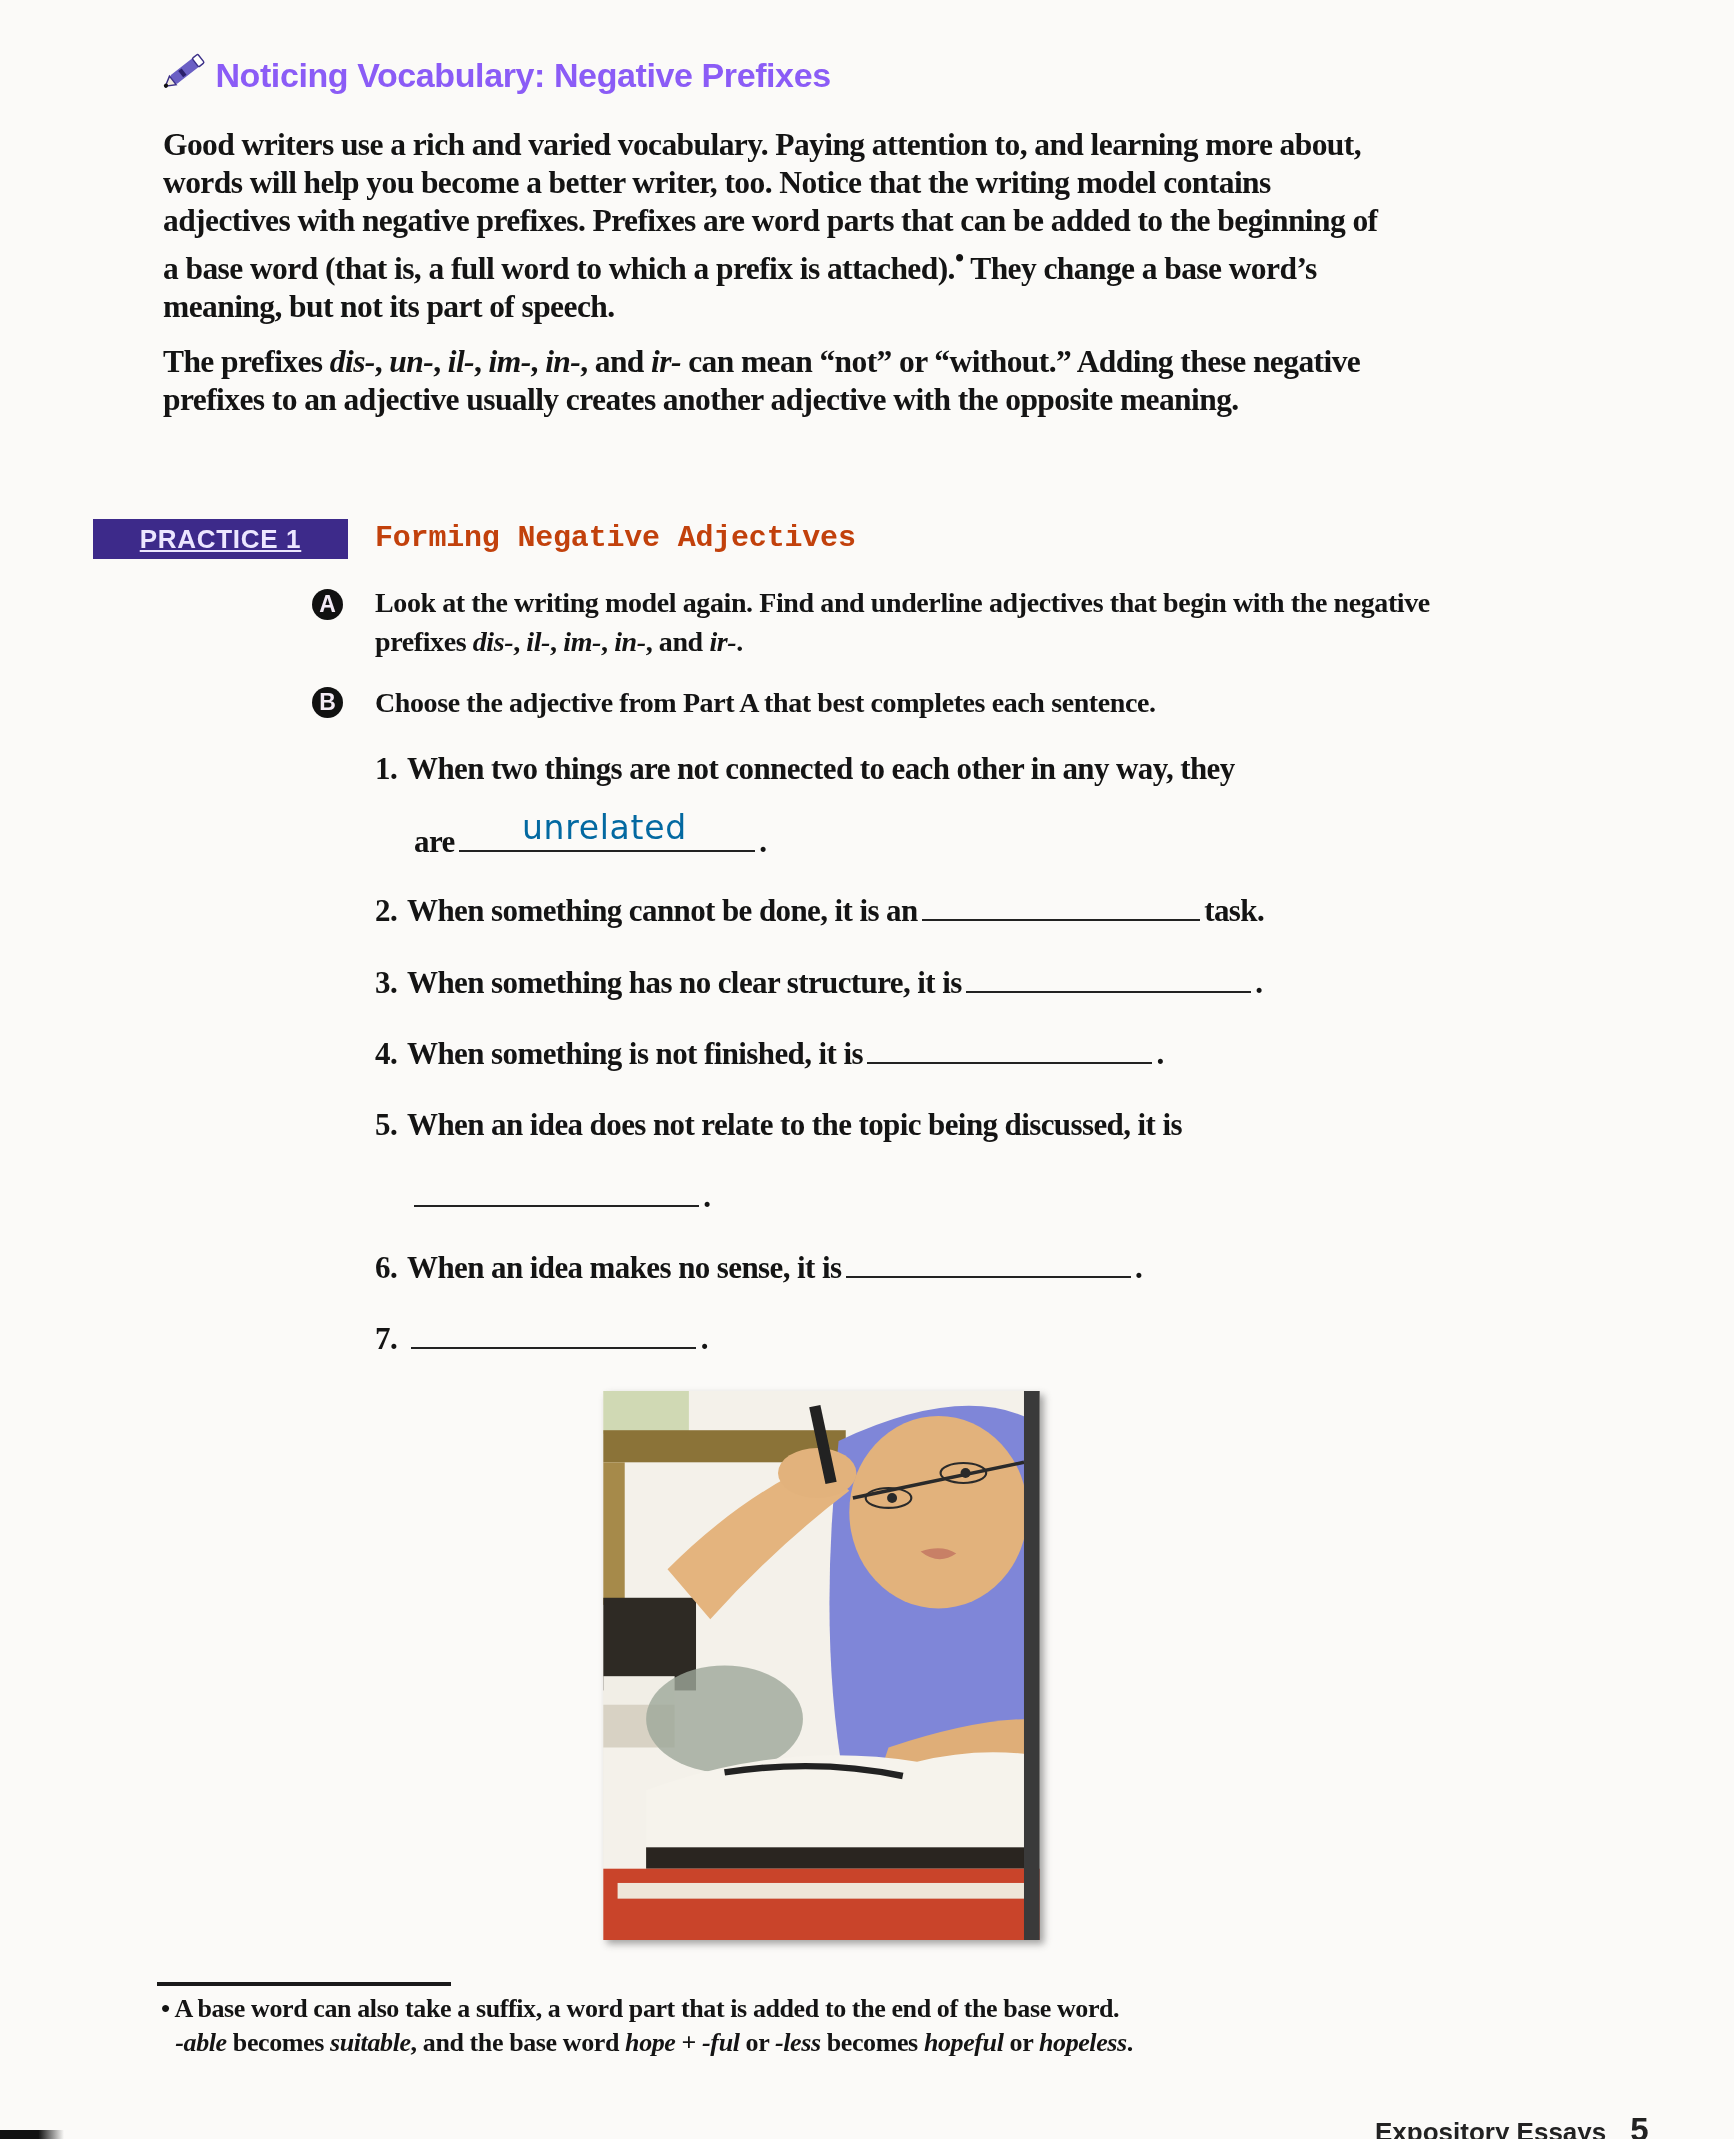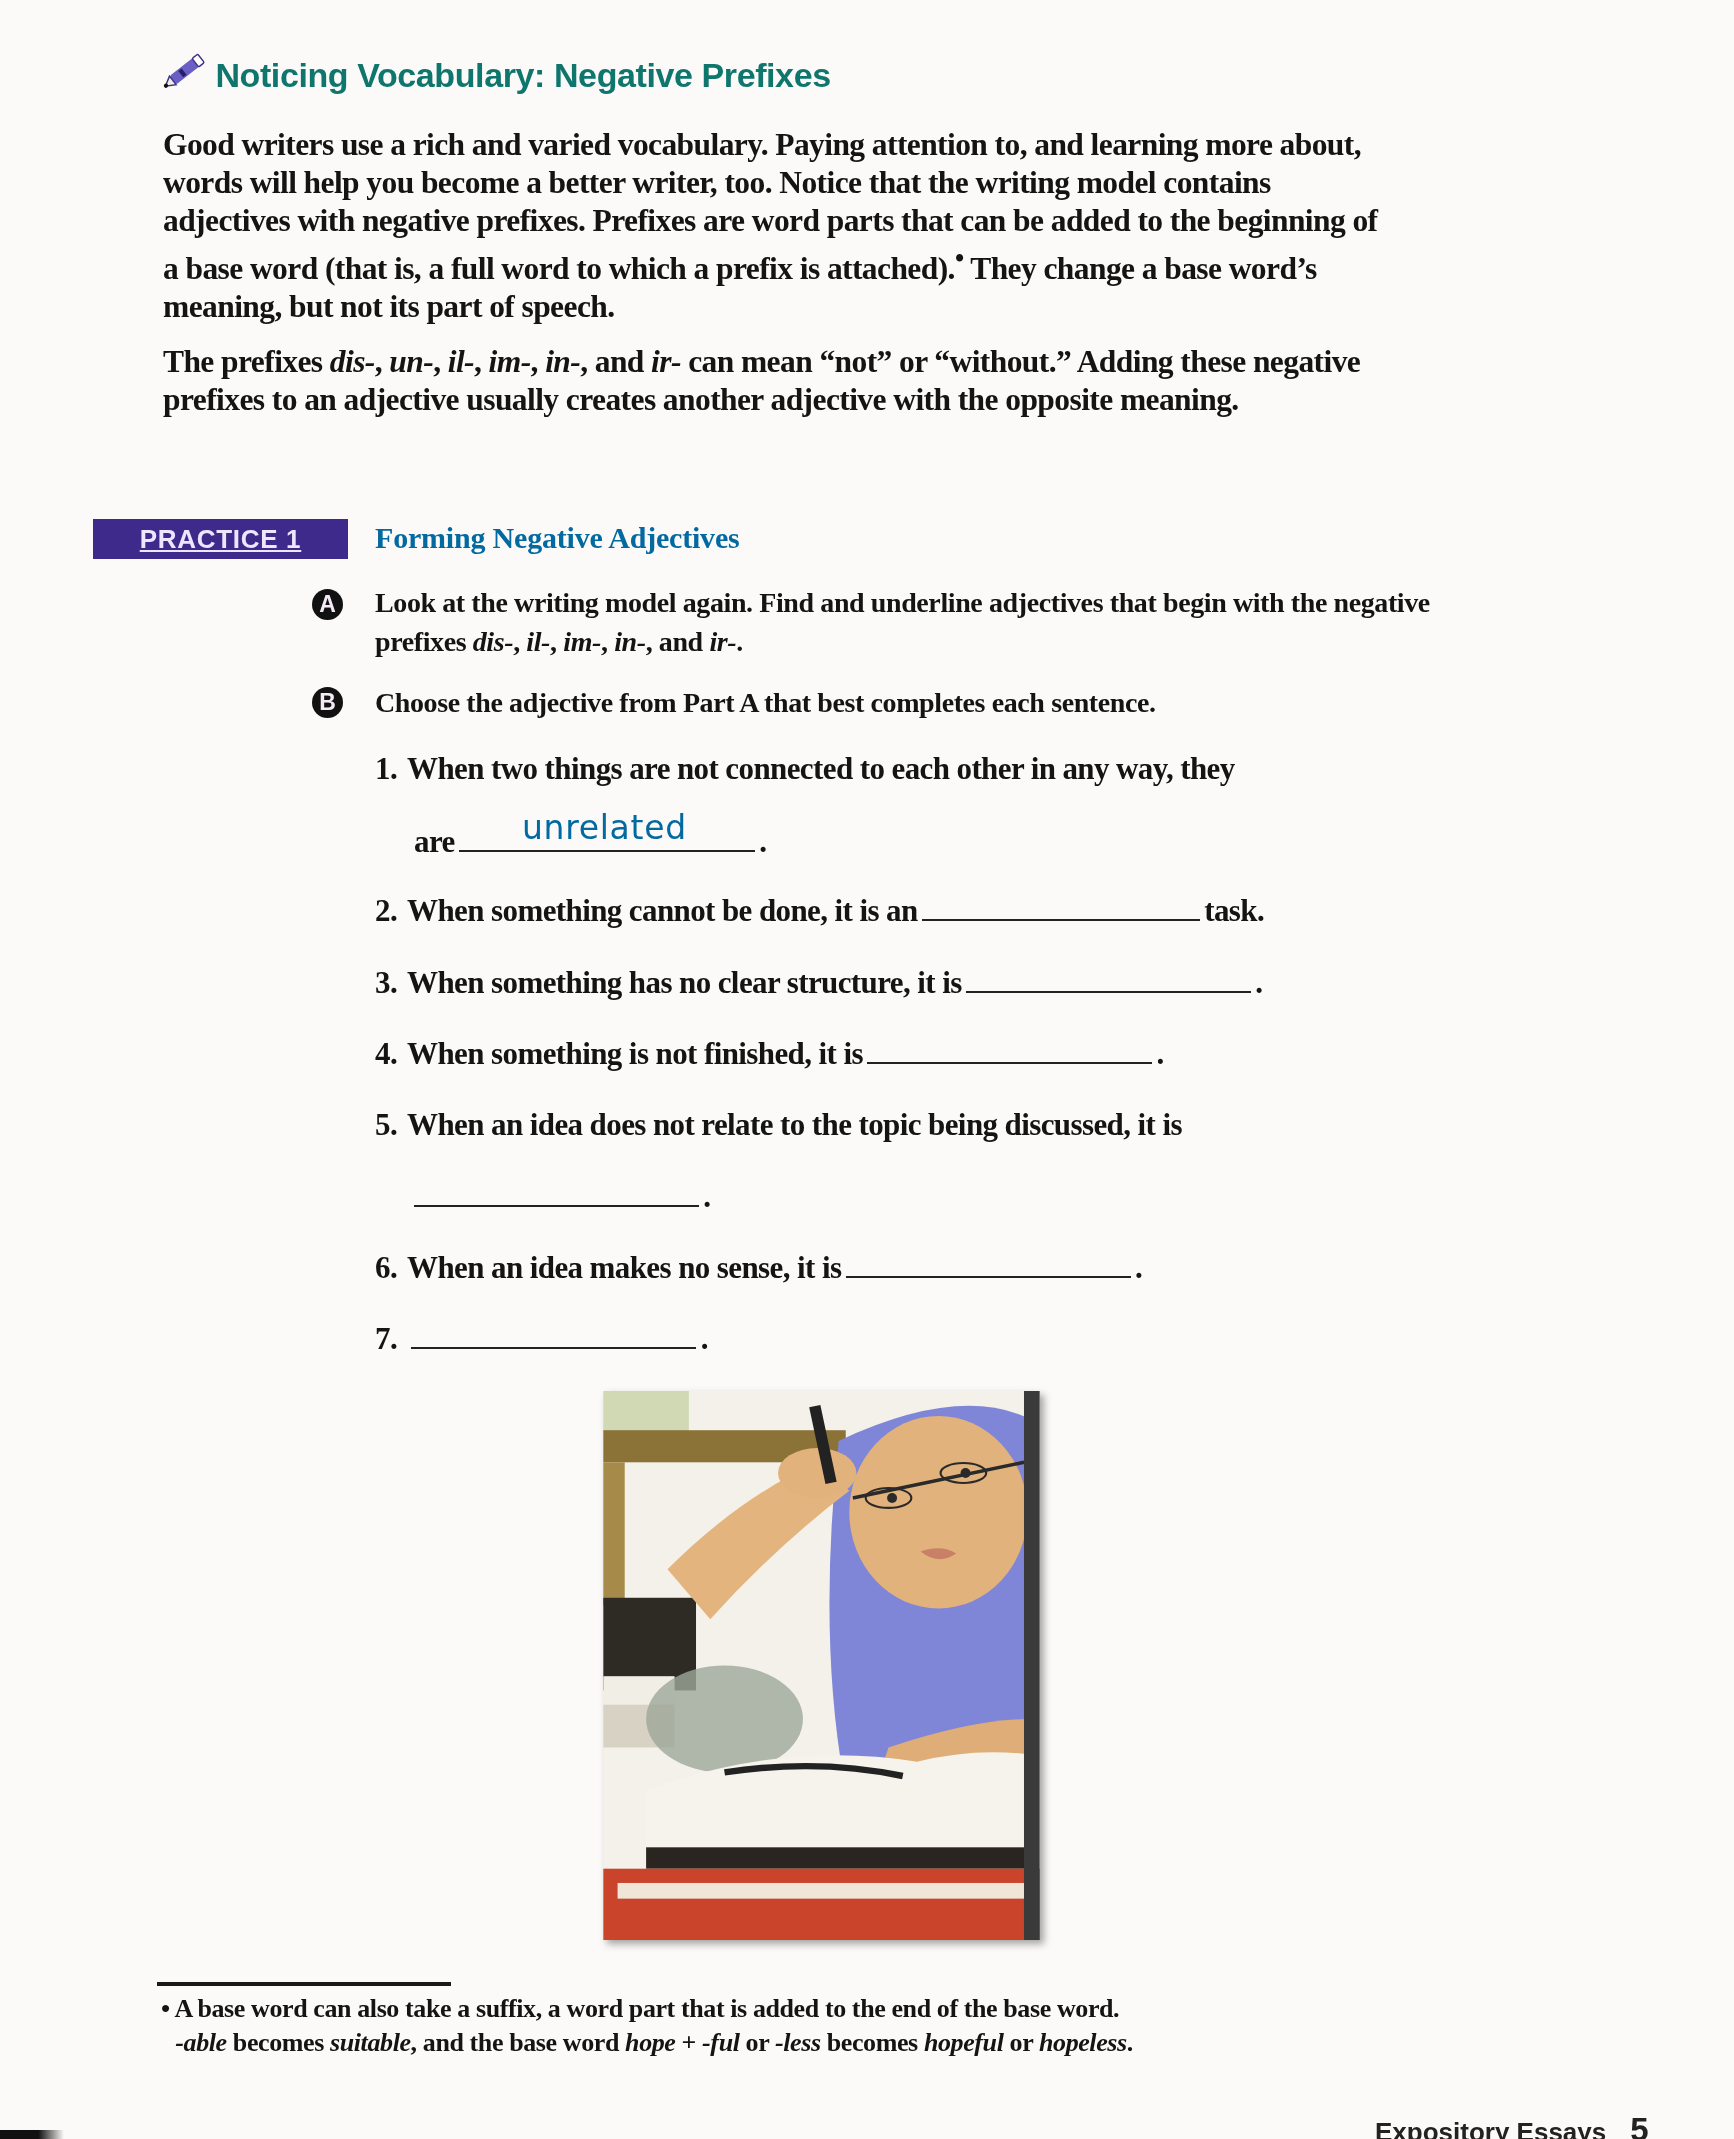--- a/index.html
+++ b/index.html
@@ -9,21 +9,21 @@
     position: relative; overflow: hidden;
     color: #141414;
     font-family: "Liberation Serif", serif;
   }
   .abs { position: absolute; }
   
   .title-wrap { left: 158px; top: 49px; display: flex; align-items: flex-end; }
   .pencil { width: 56px; height: 43px; margin-right: 1.4px; }
   .title {
     font-family: "Liberation Sans", sans-serif; font-weight: bold;
-    font-size: 34px; color: #0f766e; letter-spacing: -0.4px; line-height: 1;
+    font-size: 34px; color: #8b5cf6; letter-spacing: -0.4px; line-height: 1;
   }
   
   .para {
     left: 163px; width: 1255px;
     font-size: 32px; line-height: 38px; font-weight: bold;
     letter-spacing: -0.6px; transform: scaleX(0.985); transform-origin: left top;
   }
   .para1 { top: 125px; }
   .para2 { top: 342px; }
   .para b { font-weight: 900; }
@@ -32,22 +32,22 @@
   .badge {
     left: 93px; top: 519px; width: 255px; height: 40px;
     background: #3d2a8a;
     color: #ece6ff;
     font-family: "Liberation Sans", sans-serif; font-weight: bold;
     font-size: 26px; letter-spacing: 0.7px;
     display: flex; align-items: center; justify-content: center; text-decoration: underline;
   }
   .practice-title {
     left: 375px; top: 521px;
-    font-family: Liberation Serif, serif; font-weight: bold;
-    font-size: 30px; color: #0369a1; letter-spacing: -0.2px;
+    font-family: Liberation Mono, monospace; font-weight: bold;
+    font-size: 30px; color: #c2410c; letter-spacing: -0.2px;
   }
   .circle {
     width: 31px; height: 31px; border-radius: 50%;
     background: #111; color: #f3eaf5;
     font-family: "Liberation Sans", sans-serif; font-weight: bold;
     font-size: 23px; display: flex; align-items: center; justify-content: center;
   }
   .circle-a { left: 312px; top: 589px; }
   .circle-b { left: 312px; top: 687px; }
   .instr {

